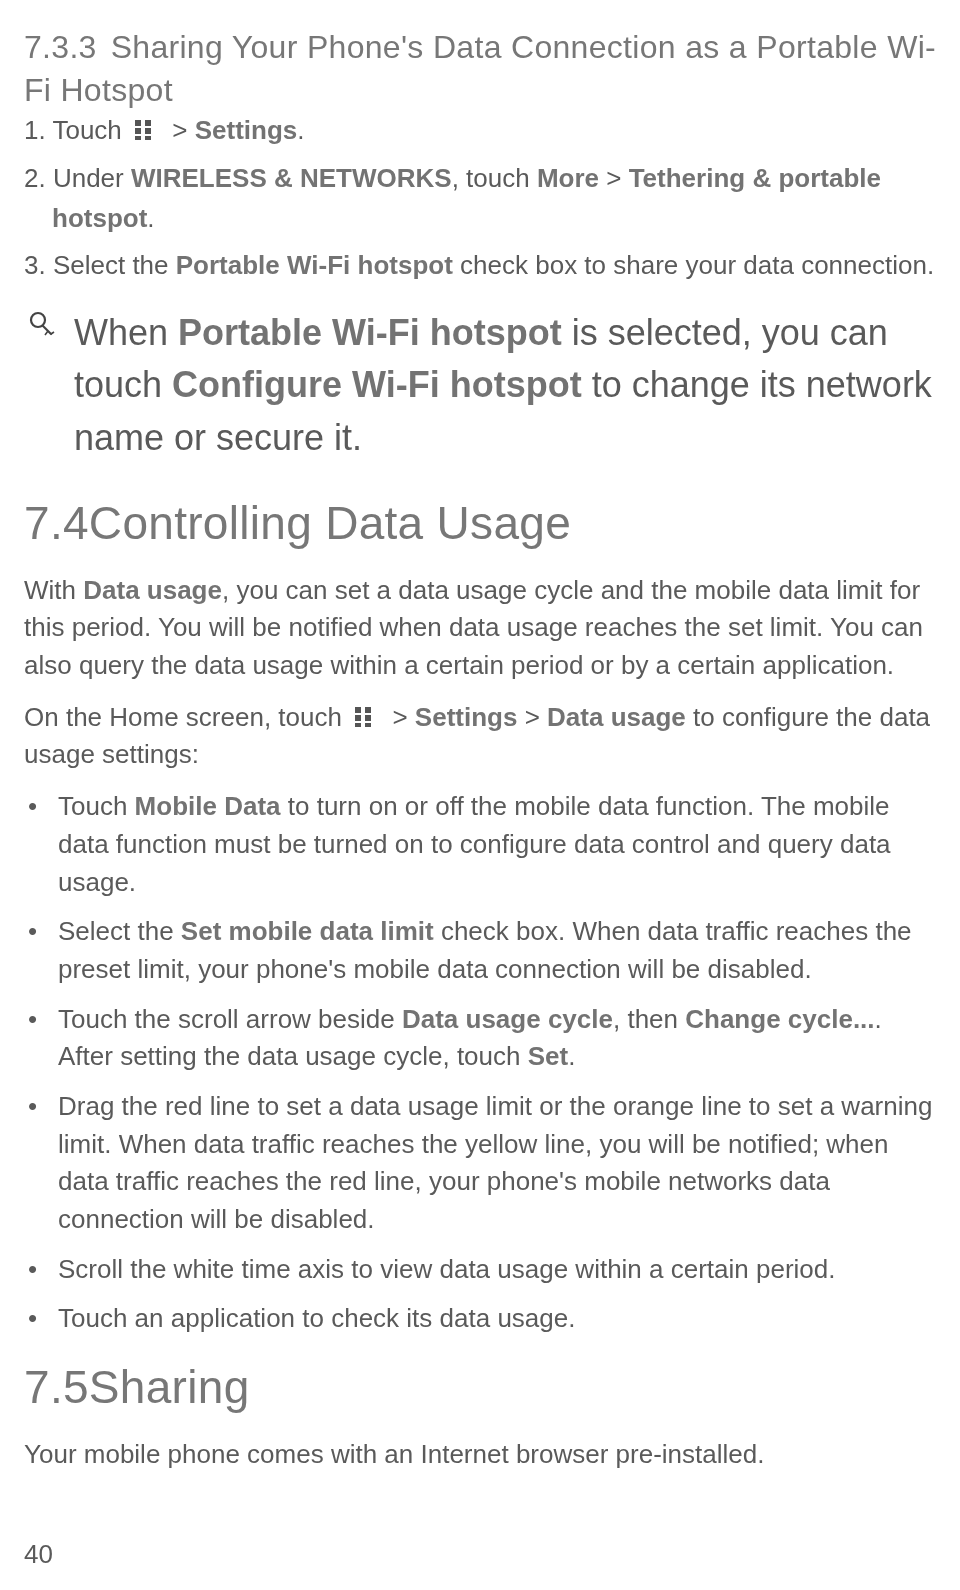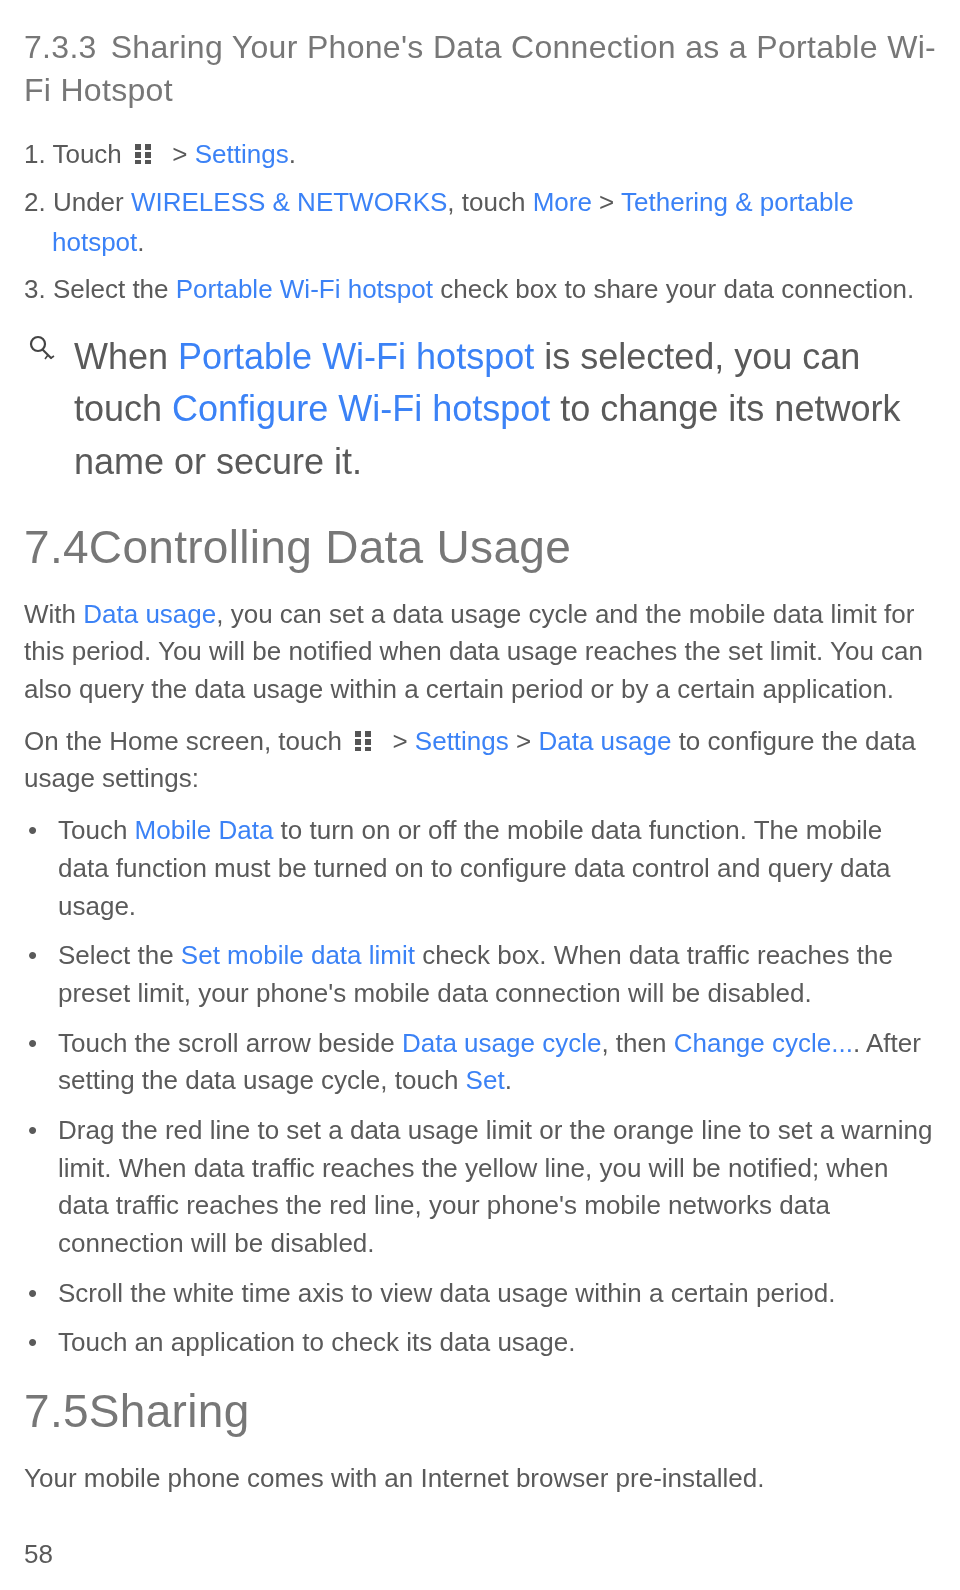--- a/index.html
+++ b/index.html
@@ -14,41 +14,40 @@
       width: 960px;
       min-height: 1590px;
       padding: 26px 24px 22px 24px;
       position: relative;
     }
     .h3 {
       font-size: 32px;
       color: #777;
       line-height: 1.35;
       text-align: justify;
-      margin-bottom: 24px;
       font-weight: 400;
       letter-spacing: 0.3px;
     }
     .h3 .num { margin-right: 14px; }
     .ol {
       margin-bottom: 22px;
     }
     .ol-item {
       font-size: 26px;
       color: #5a5a5a;
       line-height: 1.45;
       margin-bottom: 10px;
       padding-left: 0;
     }
     .ol-item .indent {
       display: block;
       padding-left: 28px;
       margin-top: 2px;
     }
-    .bold { font-weight: 400; color: #3b82f6; }
+    .bold { font-weight: 700; color: #737373; }
     .icon-grid {
       display: inline-block;
       vertical-align: -3px;
       margin: 0 8px 0 4px;
     }
     .icon-grid svg { display: block; }
     .note-row {
       display: flex;
       align-items: flex-start;
       gap: 18px;
@@ -196,13 +195,13 @@
     <span class="content">Touch an application to check its data usage.</span>
   </div>
 </div>
 
 <div class="h2">
   <span class="num">7.5</span><span>Sharing</span>
 </div>
 
 <div class="para">Your mobile phone comes with an Internet browser pre-installed.</div>
 
-<div class="page-num">58</div>
+<div class="page-num">40</div>
 
 </body></html>

